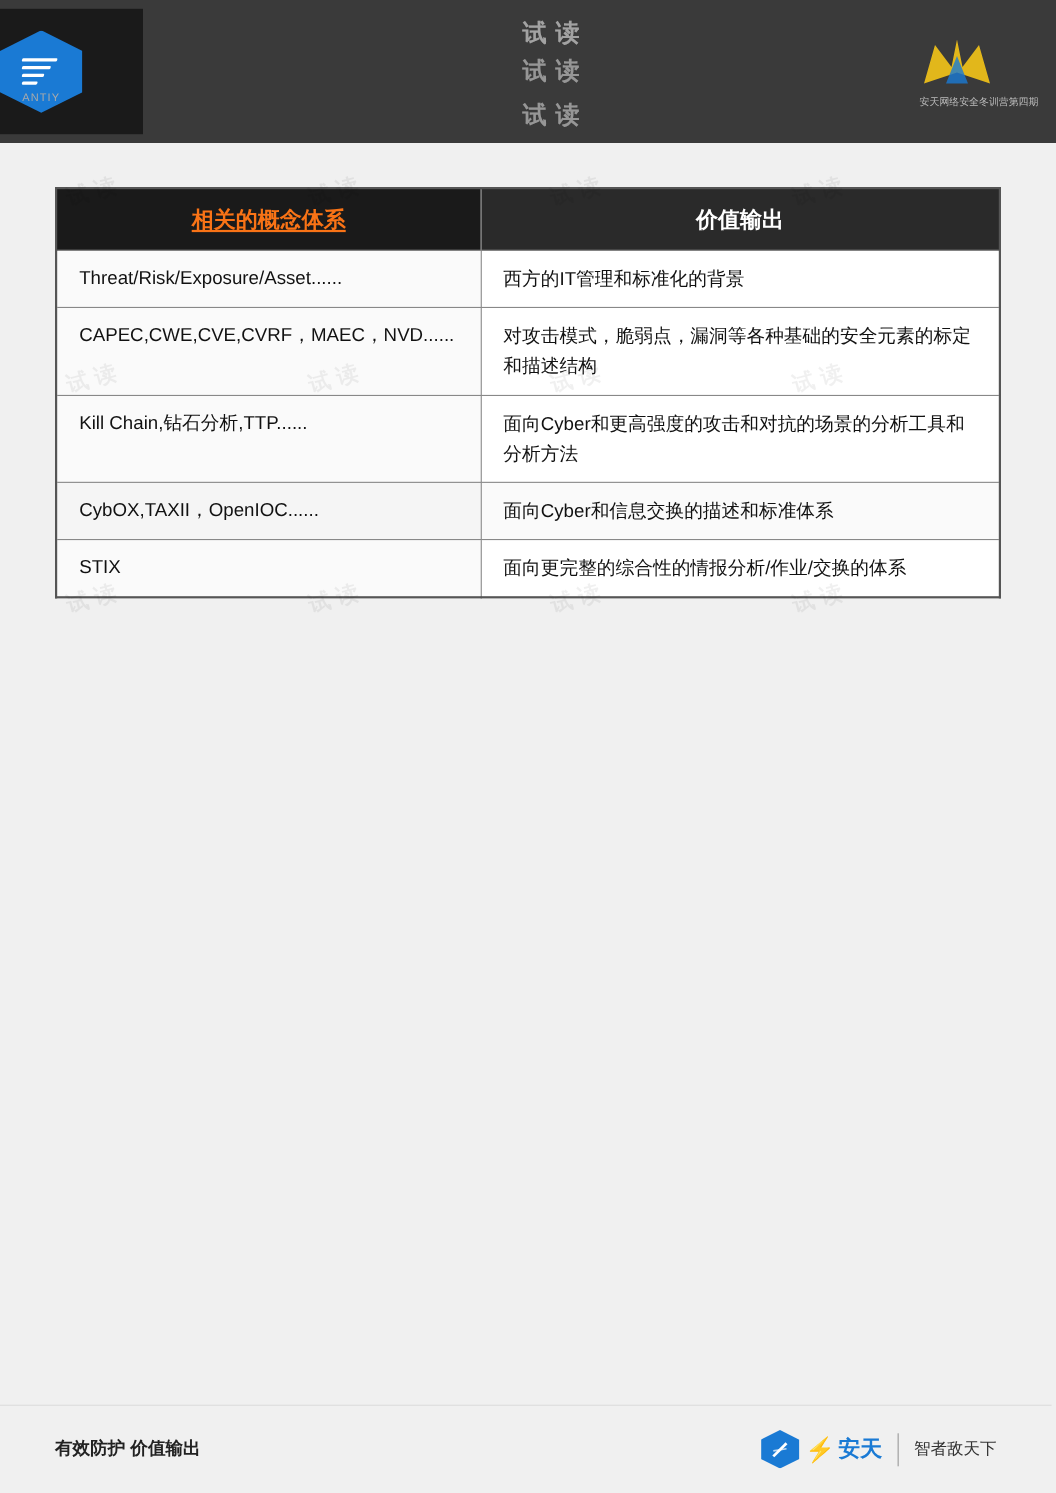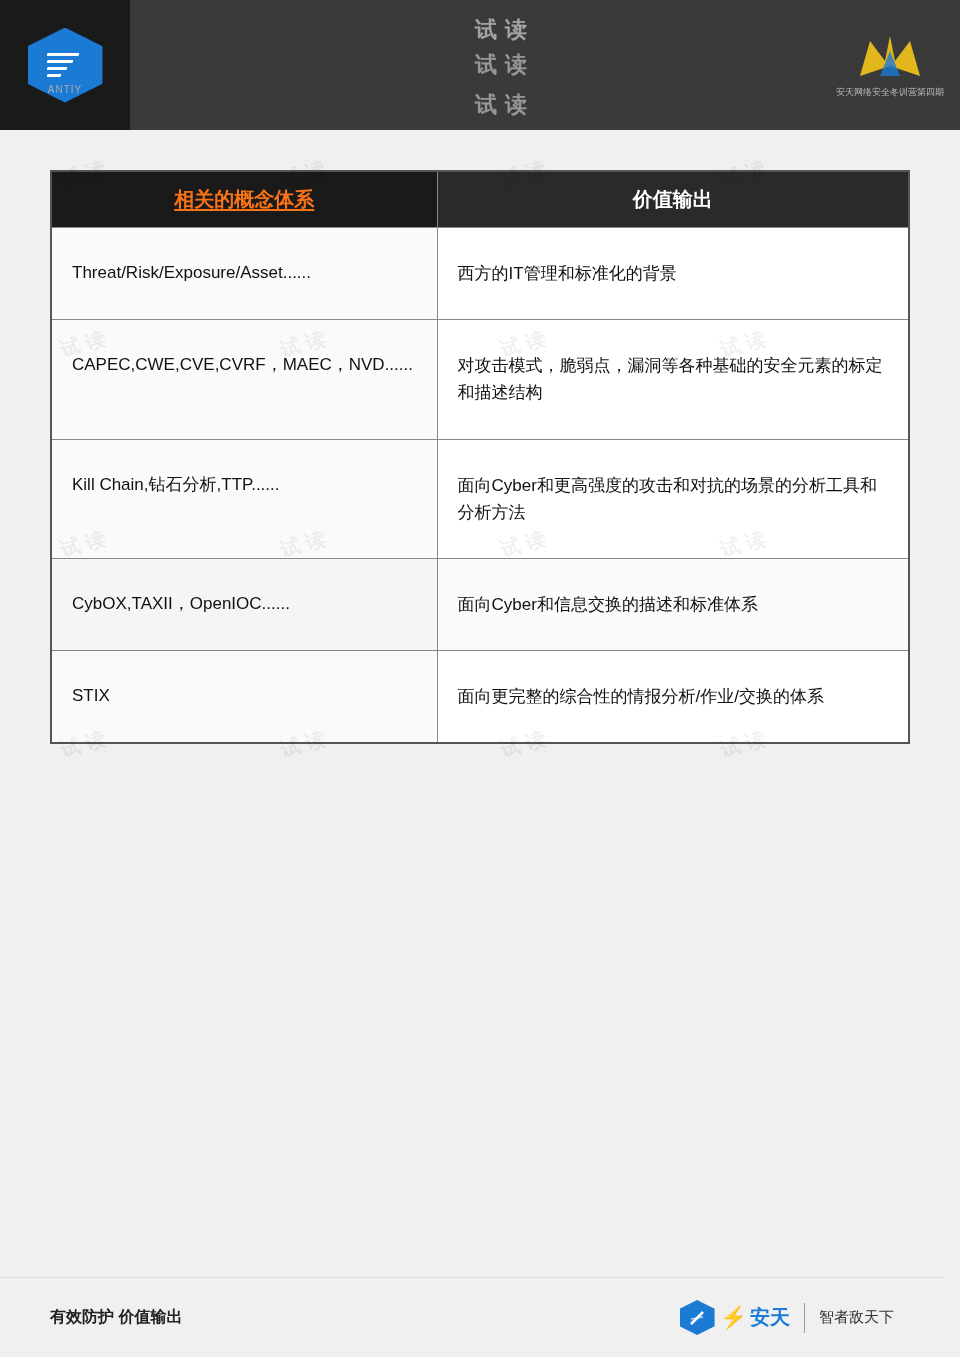--- a/index.html
+++ b/index.html
@@ -17,25 +17,24 @@
       width: 100%;
       height: 130px;
       background: #3a3a3a;
       position: relative;
       display: flex;
       align-items: center;
     }
 
     .logo-area {
       width: 130px;
-      height: 130px;
+      height: 114px;
       background: #1a1a1a;
       display: flex;
       align-items: center;
-      justify-content: center;
       flex-shrink: 0;
     }
 
     .logo-hex-bg {
       width: 75px;
       height: 75px;
       background: #1a7ad4;
       clip-path: polygon(50% 0%, 100% 25%, 100% 75%, 50% 100%, 0% 75%, 0% 25%);
       display: flex;
       align-items: center;
@@ -80,21 +79,20 @@
     }
 
     .watermark-row:nth-child(1) { top: 15px; }
     .watermark-row:nth-child(2) { top: 50px; }
     .watermark-row:nth-child(3) { top: 85px; }
 
     .header-logo-right {
       width: 140px;
       height: 100%;
       display: flex;
-      align-items: center;
       justify-content: center;
       flex-direction: column;
       padding: 10px;
     }
 
     
     .content {
       padding: 40px 50px;
       position: relative;
     }
@@ -119,21 +117,21 @@
     
     .main-table {
       width: 100%;
       border-collapse: collapse;
       border: 2px solid #555;
       background: white;
     }
 
     .main-table th, .main-table td {
       border: 1px solid #888;
-      padding: 32px 20px;
+      padding: 12px 20px;
       vertical-align: top;
     }
 
     .header-row th {
       background: #2a2a2a;
       color: #fff;
       font-size: 20px;
       font-weight: bold;
       padding: 14px 20px;
     }
@@ -174,21 +172,21 @@
 
     .row-odd .right-cell {
       background: #fafafa;
     }
 
     
     .footer {
       position: absolute;
       bottom: 0;
       left: 0;
-      right: 16px;
+      right: 4px;
       height: 80px;
       background: #f0f0f0;
       display: flex;
       align-items: center;
       justify-content: space-between;
       padding: 12px 50px;
       border-top: 1px solid #ddd;
     }
 
     .footer-left {

